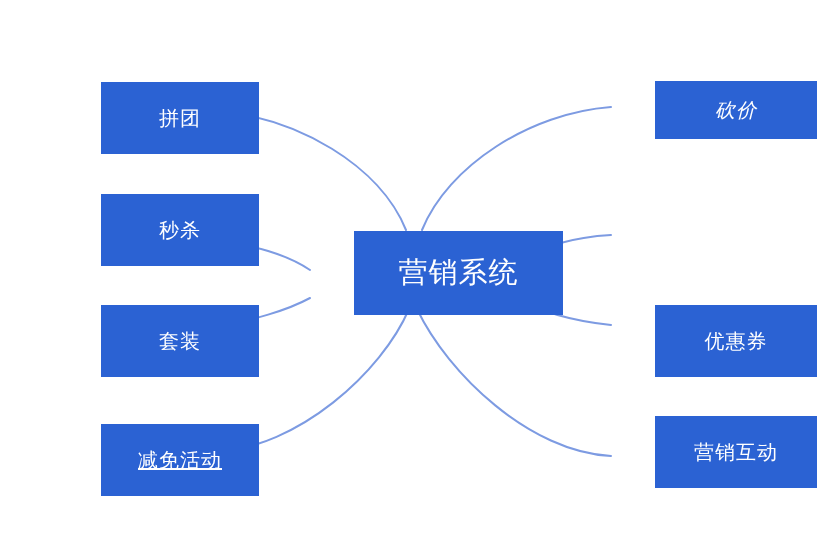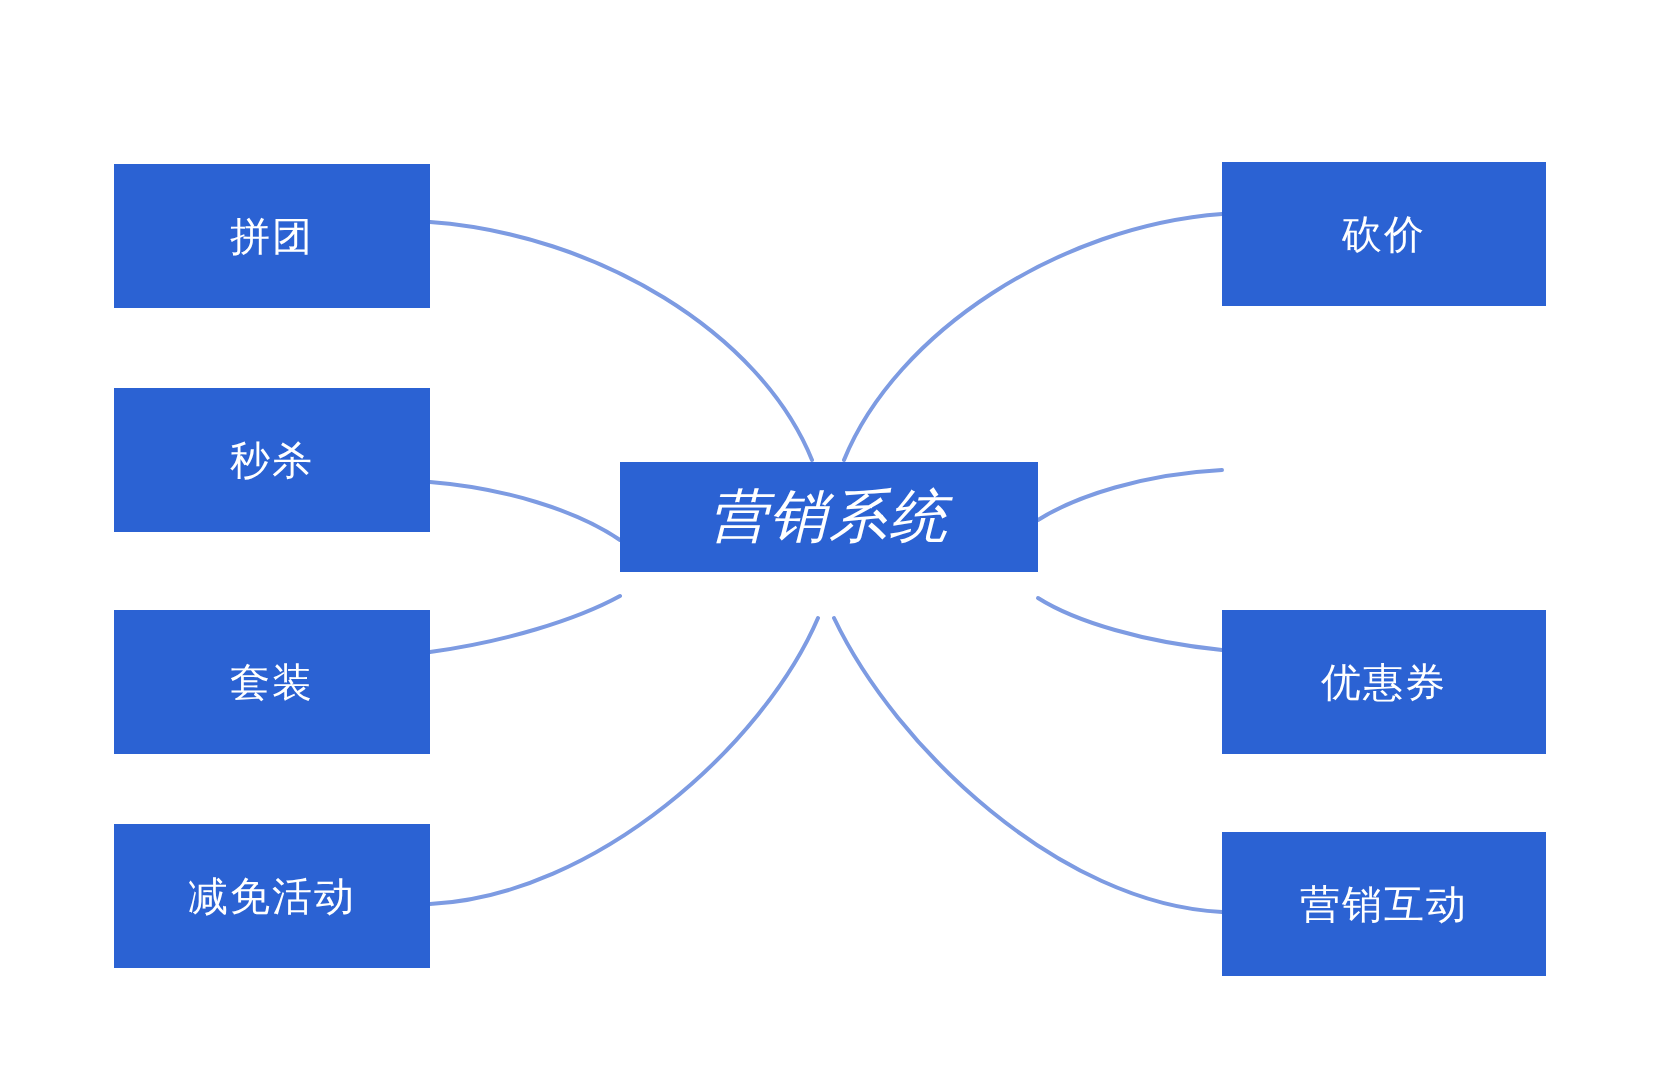--- a/index.html
+++ b/index.html
@@ -35,20 +35,21 @@
     position:absolute;
     background:var(--node-fill);
     color:var(--node-text);
     display:flex;
     align-items:center;
     justify-content:center;
     font-size:20px;
     letter-spacing:1px;
     cursor:default;
     user-select:none;
+    margin-left:44px;
   }
   .node.center{
     font-size:29px;
   }
 </style>
 </head>
 <body>
 
 <div class="canvas">
 
@@ -56,30 +57,30 @@
     <path d="M 215 111 C 298 117 380 166 406 230"></path>
     <path d="M 611 107 C 530 113 448 166 422 230"></path>
     <path d="M 215 241 C 252 244 288 255 310 270"></path>
     <path d="M 215 326 C 252 321 288 310 310 298"></path>
     <path d="M 215 452 C 298 448 382 372 409 309"></path>
     <path d="M 611 456 C 530 452 448 374 417 309"></path>
     <path d="M 611 235 C 572 237 538 248 519 260"></path>
     <path d="M 611 325 C 572 321 538 311 519 299"></path>
   </svg>
 
-  <div class="node center" style="left:310px;top:231px;width:209px;height:55px;font-style:italic;">营销系统</div>
+  <div class="node center" style="left:310px;top:231px;width:209px;height:84px;">营销系统</div>
 
   <div class="node" style="left:57px;top:82px;width:158px;height:72px;">拼团</div>
 
   <div class="node" style="left:57px;top:305px;width:158px;height:72px;">套装</div>
 
   <div class="node" style="left:57px;top:194px;width:158px;height:72px;">秒杀</div>
 
-  <div class="node" style="left:57px;top:412px;width:158px;height:72px;">减免活动</div>
+  <div class="node" style="left:57px;top:424px;width:158px;height:72px;text-decoration:underline;">减免活动</div>
 
-  <div class="node" style="left:611px;top:81px;width:162px;height:72px;">砍价</div>
+  <div class="node" style="left:611px;top:81px;width:162px;height:58px;font-style:italic;">砍价</div>
 
 
   <div class="node" style="left:611px;top:416px;width:162px;height:72px;">营销互动</div>
 
   <div class="node" style="left:611px;top:305px;width:162px;height:72px;">优惠券</div>
 
 </div>
 
 </body></html>

